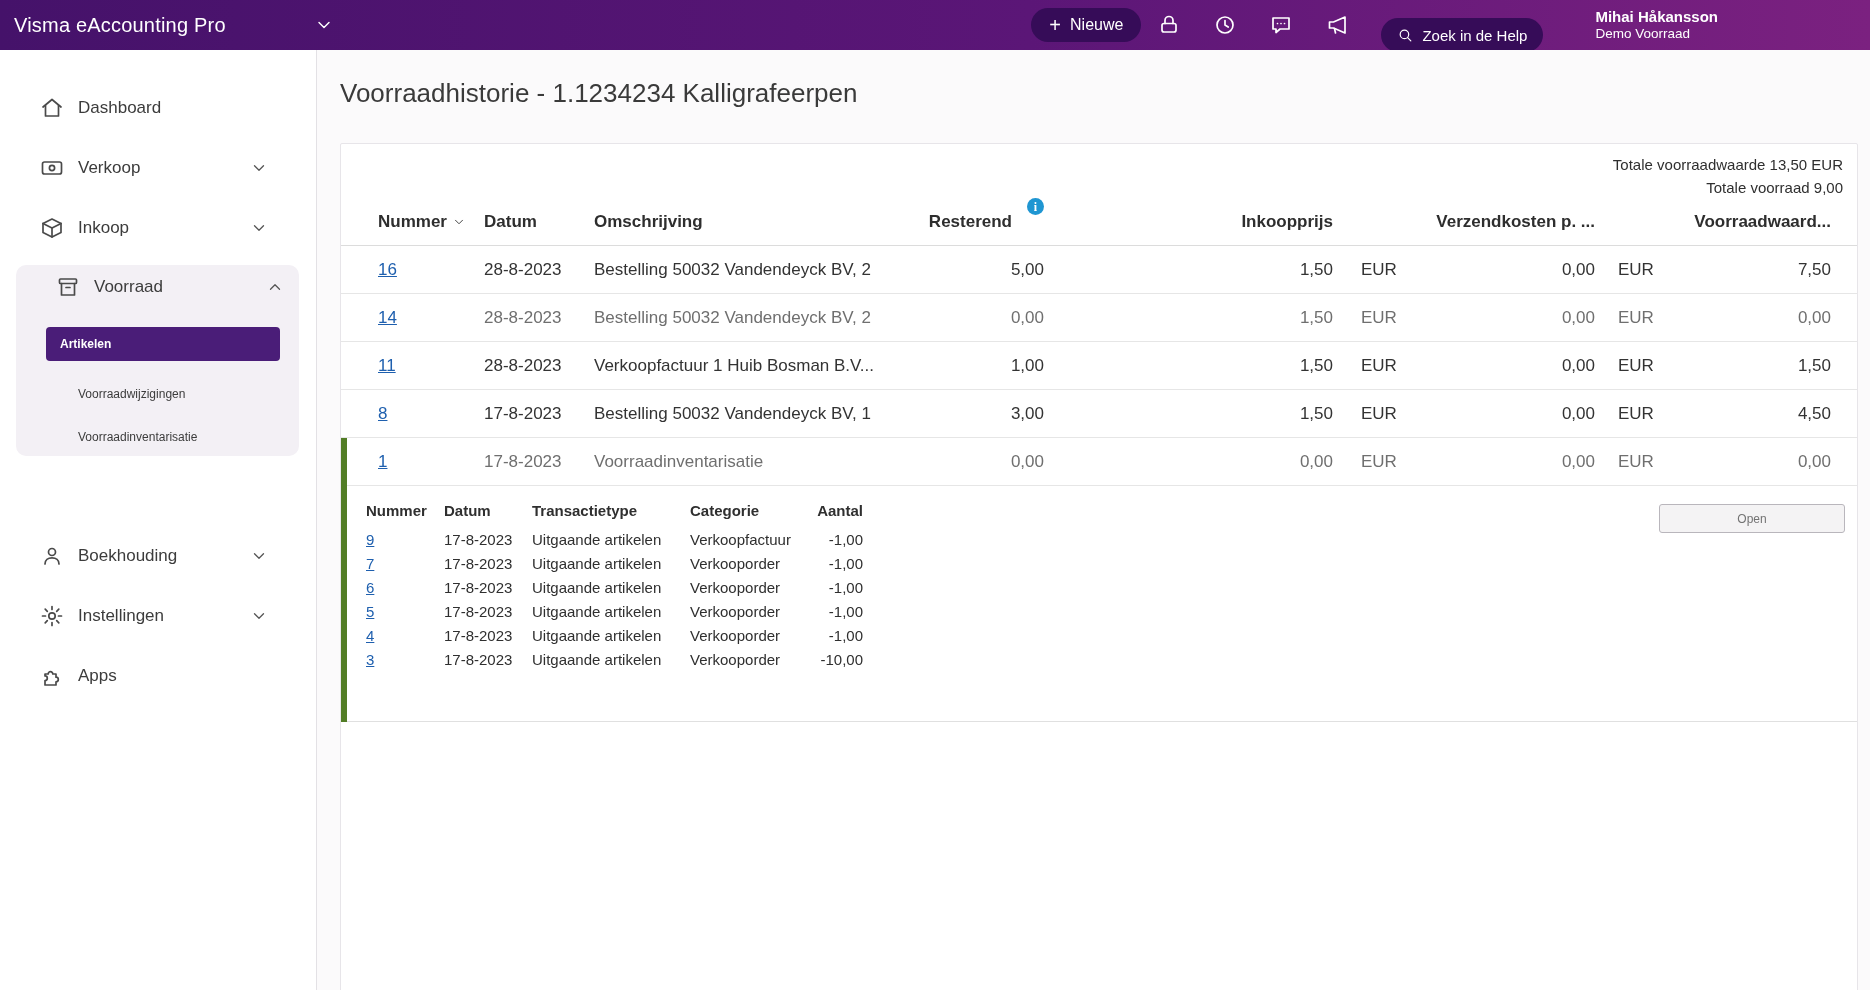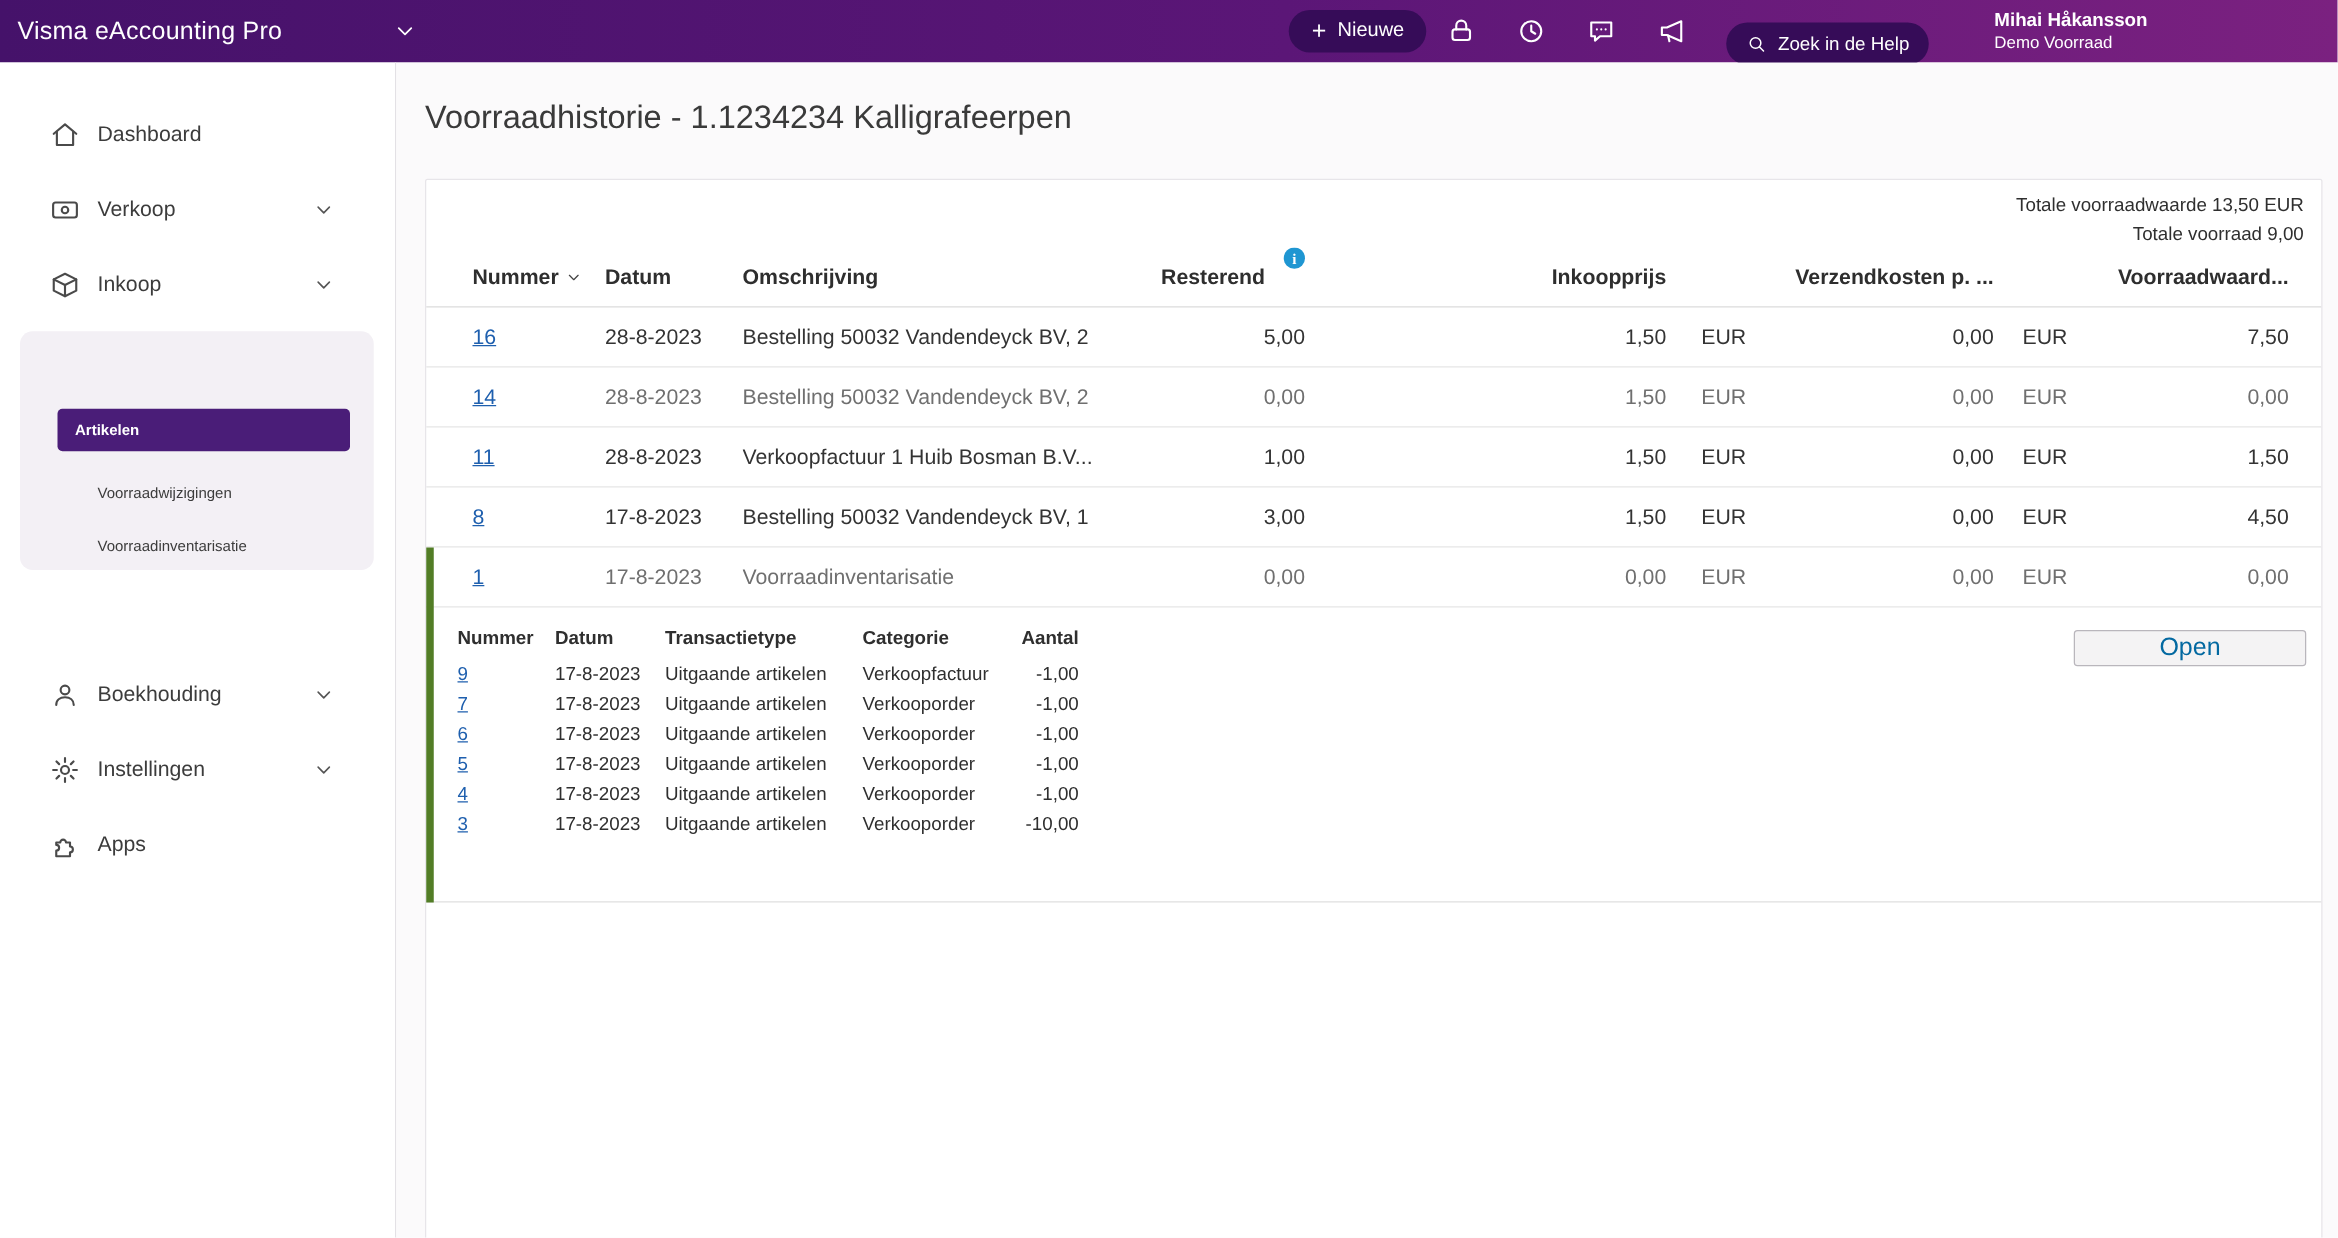--- a/index.html
+++ b/index.html
@@ -92,21 +92,21 @@
   .subtbl { position:absolute; left:25px; top:12px; font-size:15px; }
   .srow {
     display:grid; grid-template-columns:78px 88px 158px 110px 63px;
     height:24px; line-height:24px; color:#2f2f2f;
   }
   .srow.shead { font-weight:700; height:30px; line-height:26px; }
   .s-right { text-align:right; }
   .open-btn {
     position:absolute; right:12px; top:18px; width:186px; height:29px;
     background:#f4f3f4; border:1px solid #b9b6bc; border-radius:3px;
-    font-size:20px; color:#0369a1; display:flex; align-items:center; justify-content:center;
+    font-size:12px; color:#737373; display:flex; align-items:center; justify-content:center;
     cursor:pointer; font-family:"Liberation Sans", sans-serif;
   }
   svg.stroke { fill:none; stroke:currentColor; stroke-width:1.7; stroke-linecap:round; stroke-linejoin:round; }
 </style>
 </head>
 <body>
 
 <div class="topbar">
   <div class="brand">Visma eAccounting Pro</div>
   <div class="brand-chevron">
@@ -187,20 +187,31 @@
         <path d="M3 7.5L12 12l9-4.5"></path>
         <path d="M12 12v9"></path>
     </svg>
     <span>Inkoop</span>
     <svg class="stroke chev" viewBox="0 0 24 24">
         <path d="M6 9l6 6 6-6"></path>
       </svg>
   </div>
 
   <div class="side-group">
+    <div class="side-item" style="top:2px">
+      <svg class="stroke sic" viewBox="0 0 24 24">
+        <rect x="3.5" y="4" width="17" height="4.5" rx="1"></rect>
+          <path d="M5.5 8.5V20h13V8.5"></path>
+          <path d="M10 12.5h4"></path>
+      </svg>
+      <span>Voorraad</span>
+      <svg class="stroke chev" viewBox="0 0 24 24">
+          <path d="M6 15l6-6 6 6"></path>
+        </svg>
+    </div>
     <div class="sub-item selected" style="top:62px">
       <span>Artikelen</span>
     </div>
     <div class="sub-item" style="top:117px">
       <span>Voorraadwijzigingen</span>
     </div>
     <div class="sub-item" style="top:160px">
       <span>Voorraadinventarisatie</span>
     </div>
   </div>

